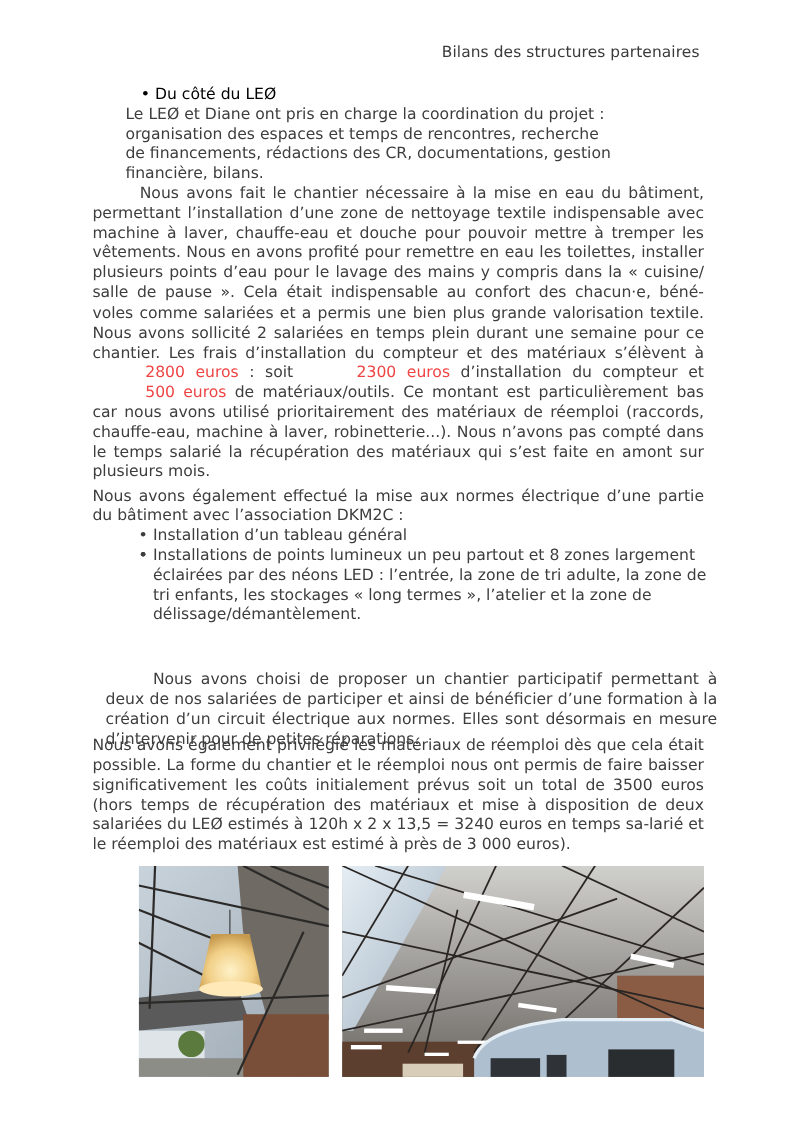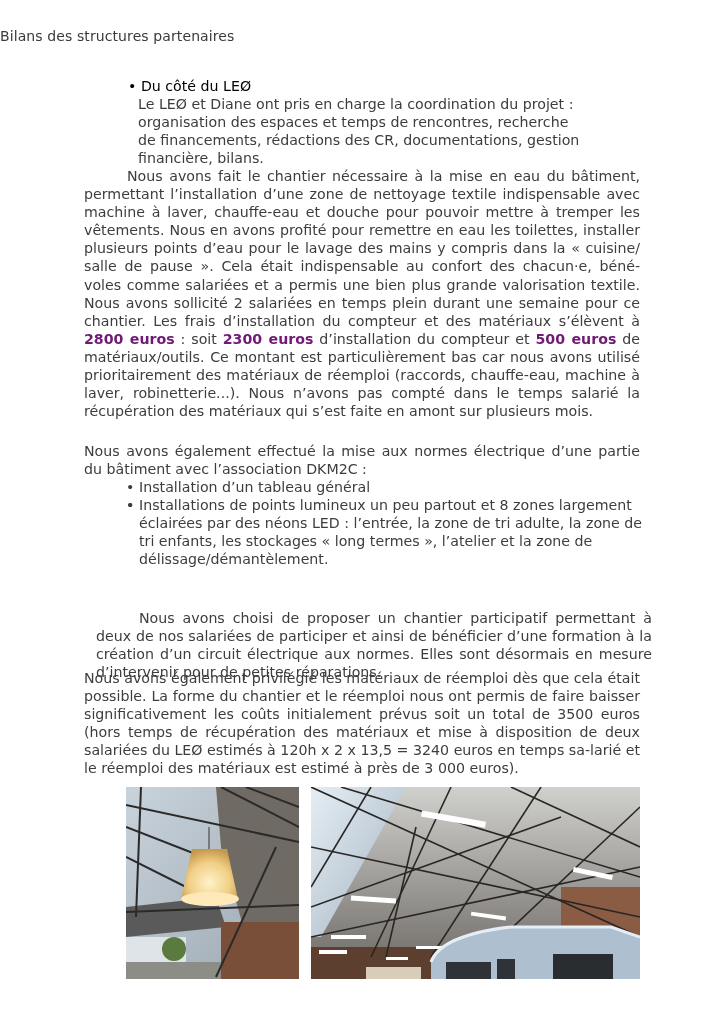--- a/index.html
+++ b/index.html
@@ -2,38 +2,38 @@
 <html><head>
 <meta charset="utf-8">
 <style>
   html, body { margin: 0; padding: 0; background: #ffffff; }
   body {
     width: 724px; height: 1024px; position: relative; overflow: hidden;
     font-family: "DejaVu Sans", sans-serif;
     color: #3d3d3d;
   }
   .page-header {
-    position: absolute; top: 28px; left: 0; width: 636px;
-    text-align: left; font-size: 14px; color: #3a3a3a; letter-spacing: 0.1px;
+    position: absolute; top: 40px; left: 0; width: 636px;
+    text-align: right; font-size: 14px; color: #3a3a3a; letter-spacing: 0.1px;
   }
   .section-heading {
     position: absolute; top: 78px; left: 128px;
     font-size: 14.2px; color: #000; font-weight: 500;
   }
   .intro {
-    position: absolute; top: 95px; left: 138px; width: 470px;
+    position: absolute; top: 95px; left: 114px; width: 470px;
     font-size: 14.2px; line-height: 18px; color: #3d3d3d;
   }
   .para {
     position: absolute; left: 84px; width: 556px;
     font-size: 14.2px; line-height: 18.1px; text-align: justify; color: #3d3d3d;
     hyphens: manual;
   }
   .para .indent { display: inline-block; width: 43px; }
-  .amount { color: #701a75; font-weight: 700; }
+  .amount { color: #ef4444; font-weight: 400; margin-left: 48px; }
   .bullets {
     position: absolute; top: 478px; left: 126px; width: 520px;
     margin: 0; padding: 0; list-style: none;
     font-size: 14.2px; line-height: 18.1px; color: #3d3d3d;
   }
   .bullets li { position: relative; padding-left: 13px; }
   .bullets li .dot { position: absolute; left: 0; top: 0; }
   .photo {
     position: absolute; top: 787px; height: 192px; overflow: hidden;
   }

